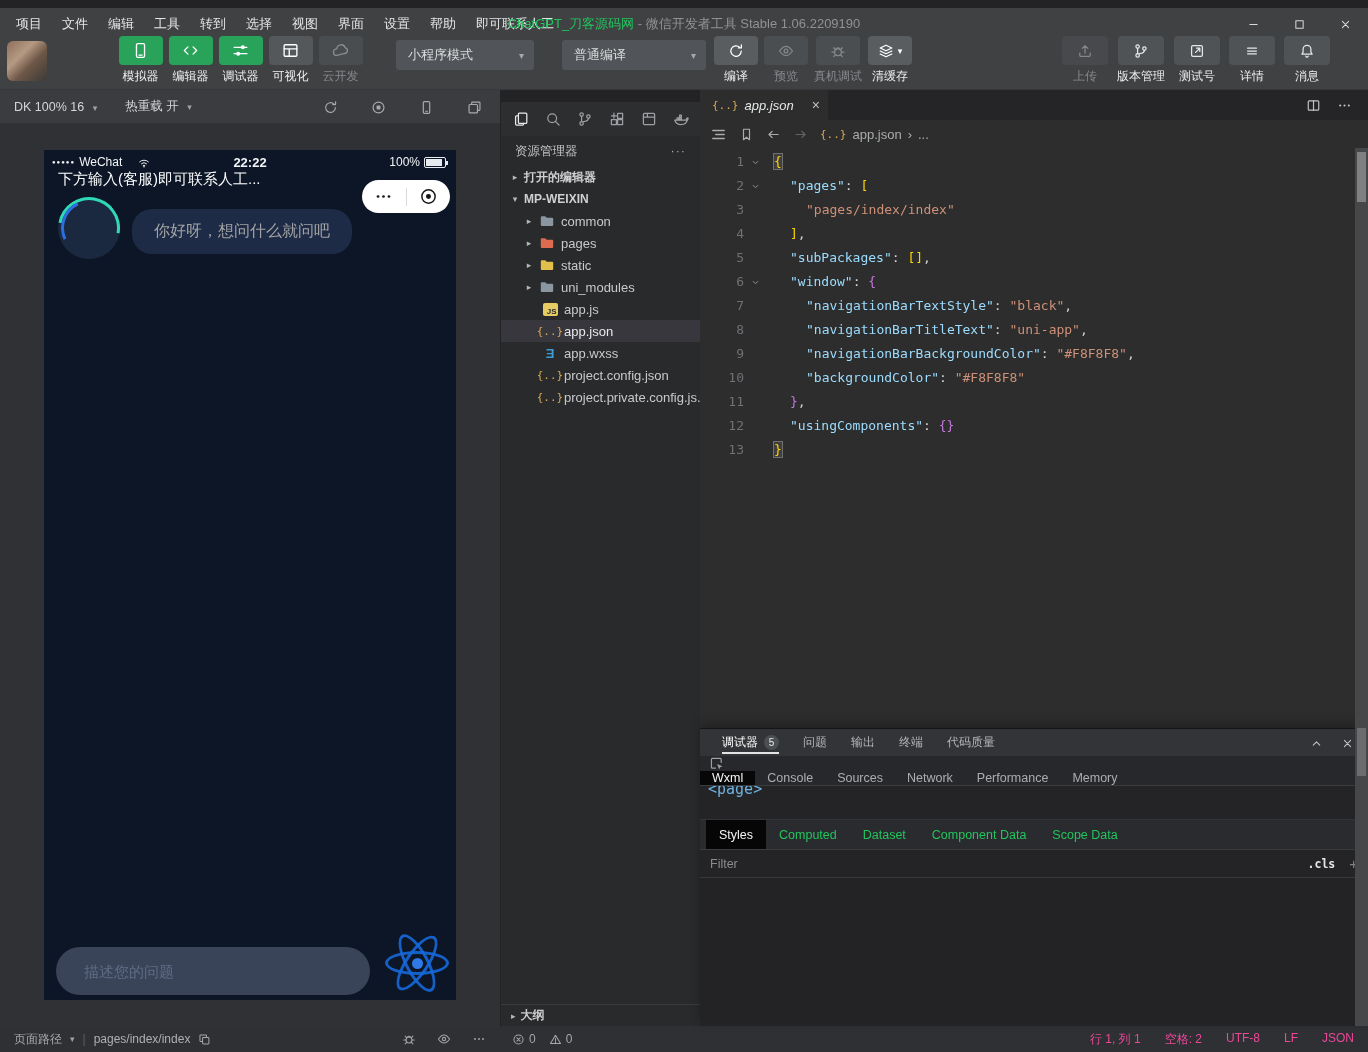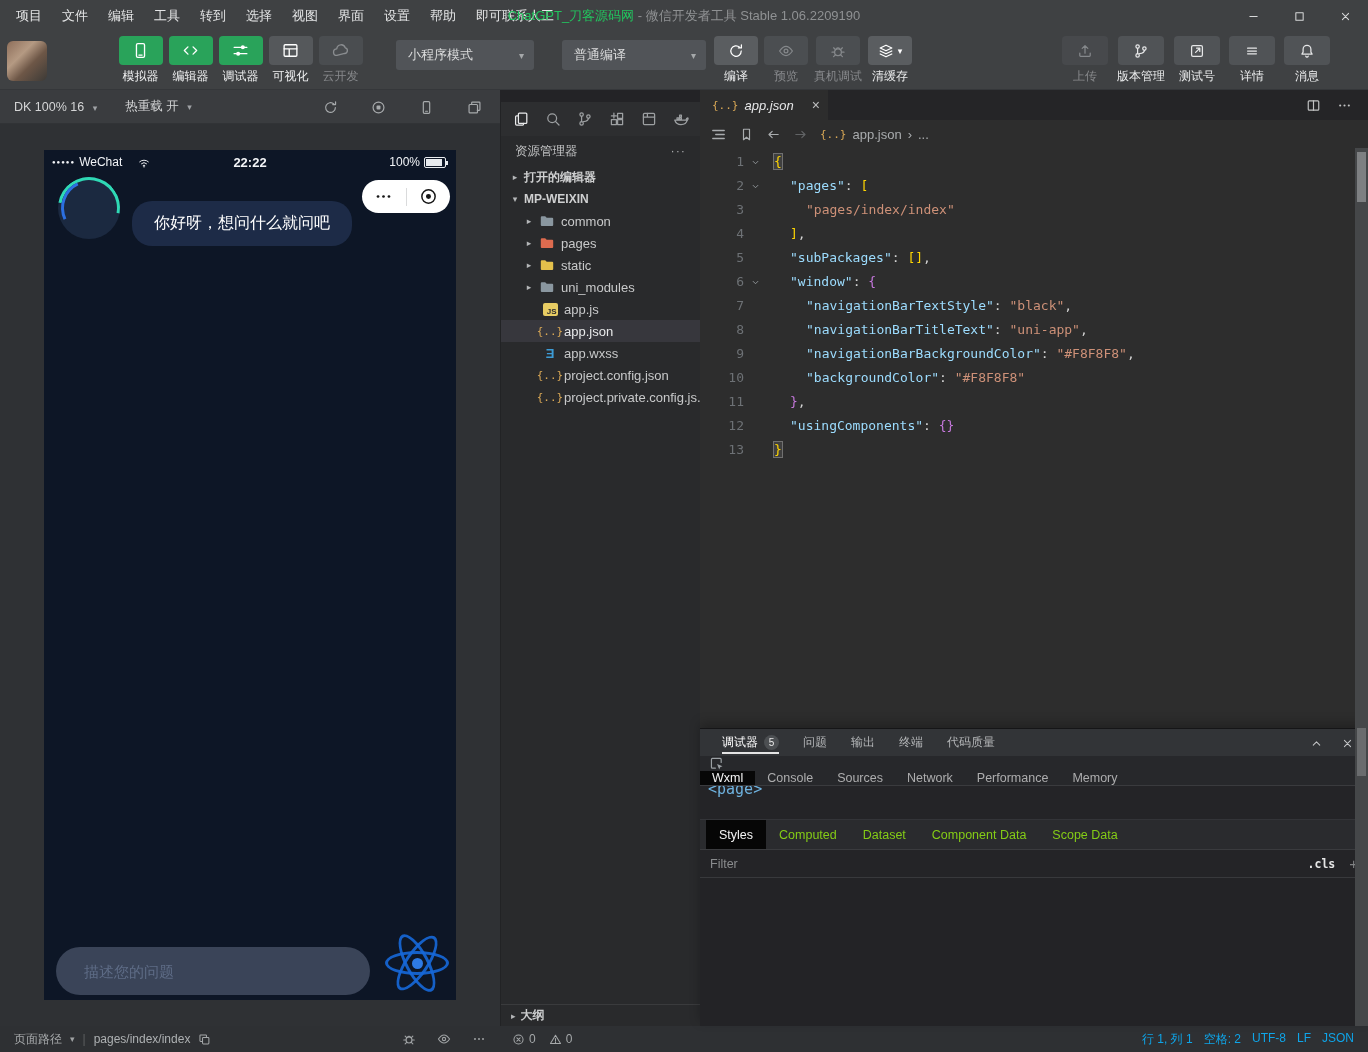--- a/index.html
+++ b/index.html
@@ -4,21 +4,21 @@
 <style>
   * { margin:0; padding:0; box-sizing:border-box; }
   html,body { width:1368px; height:1052px; overflow:hidden; }
   body { font-family:"Liberation Sans","DejaVu Sans",sans-serif; background:#232326; color:#ccc;
          -webkit-font-smoothing:antialiased; position:relative; }
   .app { position:absolute; inset:0; }
   svg.ic { display:inline-block; vertical-align:middle; fill:none; stroke:currentColor;
            stroke-width:1.25; stroke-linecap:round; stroke-linejoin:round; }
 
   
-  .titlebar { position:absolute; left:0; top:0; right:0; height:32px; background:#3F4143;
+  .titlebar { position:absolute; left:0; top:8px; right:0; height:32px; background:#3F4143;
               display:flex; align-items:center; }
   #menubar { display:flex; padding-left:6px; }
   #menubar .menu { padding:0 10px; font-size:13px; color:#E4E5E6; line-height:32px; cursor:default; }
   .wintitle { position:absolute; left:50%; transform:translateX(-50%); font-size:13px; white-space:nowrap; }
   .wintitle .t1 { color:#22c55e; }
   .wintitle .t2 { color:#8F9193; }
   .winctrl { margin-left:auto; display:flex; height:32px; }
   .winctrl .wbtn { width:46px; height:32px; display:flex; align-items:center; justify-content:center; color:#D8D9DA; }
 
   
@@ -79,22 +79,22 @@
   .p-title { padding:1px 14px 0; color:#FAFBFC; font-size:15px; white-space:nowrap; overflow:hidden; }
   .capsule { position:absolute; right:6px; top:30px; width:88px; height:33px; background:#FFFFFF;
              border-radius:17px; display:flex; align-items:center; justify-content:space-evenly; color:#161616; }
   .capsule .cdiv { width:1px; height:18px; background:#DADBDC; }
   .msg-row { display:flex; padding:8px 14px 0; align-items:flex-start; }
   .p-avatar { width:62px; height:62px; border-radius:50%; background:#1B2940; position:relative; flex:0 0 auto; }
   .p-avatar::before { content:""; position:absolute; inset:0; border-radius:50%; border:3px solid transparent;
                       border-top-color:#2FD9B5; border-right-color:#2FD9B5; transform:rotate(-35deg); }
   .p-avatar::after { content:""; position:absolute; inset:3px; border-radius:50%; border:3px solid transparent;
                      border-left-color:#2C6FE0; transform:rotate(20deg); }
-  .bubble { margin-left:12px; margin-top:24px; background:#1D2B47; border-radius:20px; padding:12px 22px;
-            color:#ffffff; font-size:16px; white-space:nowrap; }
+  .bubble { margin-left:12px; margin-top:12px; background:#1D2B47; border-radius:20px; padding:12px 22px;
+            color:#a3a3a3; font-size:16px; white-space:nowrap; }
   .p-input { position:absolute; left:12px; bottom:5px; width:314px; height:48px; border-radius:24px;
              background:#3A4458; border:none; outline:none; padding:0 20px 0 28px; color:#C9D2E2; font-size:15px; }
   .p-input::placeholder { color:#5E6C86; }
   .p-logo { position:absolute; right:0px; bottom:0px; width:78px; height:74px; }
   .p-logo .orb { position:absolute; left:50%; top:50%; width:64px; height:24px; margin:-12px 0 0 -32px;
                  border:3px solid #1668D9; border-radius:50%; opacity:.9; }
   .p-logo .o2 { transform:rotate(62deg); } .p-logo .o3 { transform:rotate(124deg); }
   .p-logo .core { position:absolute; left:50%; top:50%; width:11px; height:11px; margin:-5.5px 0 0 -5.5px;
                   border-radius:50%; background:#2E7BE5; }
 
@@ -165,39 +165,39 @@
   .vdiv { width:1px; background:#3C3D3F; height:15px; align-self:center; }
   #devtools-tabs { display:flex; align-items:stretch; }
   .vtab { display:flex; align-items:center; padding:0 12px; font-size:12.5px; color:#ADADAE; cursor:pointer; }
   .vtab.on { background:#070707; color:#F4F4F4; }
   .ovf { display:flex; align-items:center; color:#ADADAE; padding:0 6px; font-size:13px; }
   .dev-right { margin-left:auto; display:flex; align-items:center; gap:13px; padding-right:12px; color:#9BA0A4; }
   .warncount { color:#D98080; font-size:12px; margin-left:-8px; }
   .wxml-pane { height:34px; background:#242427; border-bottom:1px solid #333438; overflow:hidden; position:relative; }
   .wxml-frag { position:absolute; left:8px; top:-6px; color:#6FB3E0; font-family:"DejaVu Sans Mono",monospace; font-size:15px; }
   .styles-row { height:30px; background:#2A2B2E; border-bottom:1px solid #3A3B3E; display:flex; align-items:stretch; padding-left:6px; }
-  .stab { display:flex; align-items:center; padding:0 13px; font-size:12.5px; color:#84cc16; cursor:pointer; white-space:nowrap; }
+  .stab { display:flex; align-items:center; padding:0 13px; font-size:12.5px; color:#22c55e; cursor:pointer; white-space:nowrap; }
   .stab.on { background:#060606; color:#F4F4F4; }
   .filter-row { height:28px; background:#242427; border-bottom:1px solid #38393C; display:flex; align-items:center; padding:0 10px; }
   .filter-row input { flex:1; background:transparent; border:none; outline:none; color:#C8C8C8; font-size:12.5px; }
   .filter-row input::placeholder { color:#8A8C8E; }
   .cls { color:#E6E6E6; font-family:"DejaVu Sans Mono",monospace; font-size:11.5px; font-weight:bold; }
   .plus { color:#808284; font-size:15px; margin-left:14px; }
   .dbg-body { flex:1; background:#232326; }
 
   
   .statusbar { position:absolute; left:0; bottom:0; right:0; height:26px; background:#2E3033;
                display:flex; align-items:center; font-size:12px; color:#A5A8AA; padding:0 14px; }
   .sb-left { display:flex; align-items:center; gap:8px; }
   .sb-sep { color:#5C5E60; }
   .sb-path { color:#ADB0B2; }
   .sb-icons { position:absolute; left:402px; display:flex; gap:21px; color:#9FA2A4; }
   .sb-problems { position:absolute; left:512px; display:flex; align-items:center; gap:4px; color:#A5A8AA; }
   .sb-problems .gap { width:5px; }
-  #status-right { margin-left:auto; display:flex; gap:11px; color:#0ea5e9; white-space:nowrap; }
+  #status-right { margin-left:auto; display:flex; gap:24px; color:#ec4899; white-space:nowrap; }
 </style>
 </head>
 <body>
 
 <div class="app">
 
   <div class="titlebar">
     <div id="menubar">
         <span class="menu">项目</span>
         <span class="menu">文件</span>
@@ -418,20 +418,21 @@
             <span id="wifi-slot"><svg class="ic" width="12" height="12" viewBox="0 0 16 16">
                   <path d="M2.2 6.4a8.4 8.4 0 0 1 11.6 0M4.6 8.9a5 5 0 0 1 6.8 0M6.9 11.2a1.9 1.9 0 0 1 2.2 0"></path>
                   <circle cx="8" cy="13" r="1" fill="currentColor" stroke="none"></circle>
                 </svg></span>
             <span class="p-time">22:22</span>
             <span class="p-batt">
               <span>100%</span>
               <span class="batt"></span>
             </span>
           </div>
+          <div class="p-title">下方输入(客服)即可联系人工...</div>
           <div class="capsule" id="capsule">
               <span><svg class="ic" width="19" height="19" viewBox="0 0 16 16">
                   <circle cx="3.4" cy="8" r="1.15" fill="currentColor" stroke="none"></circle>
                   <circle cx="8" cy="8" r="1.15" fill="currentColor" stroke="none"></circle>
                   <circle cx="12.6" cy="8" r="1.15" fill="currentColor" stroke="none"></circle>
                 </svg></span>
               <span class="cdiv"></span>
               <span><svg class="ic" width="19" height="19" viewBox="0 0 16 16">
                   <circle cx="8" cy="8" r="5.6"></circle>
                   <circle cx="8" cy="8" r="2.1" fill="currentColor" stroke="none"></circle>

